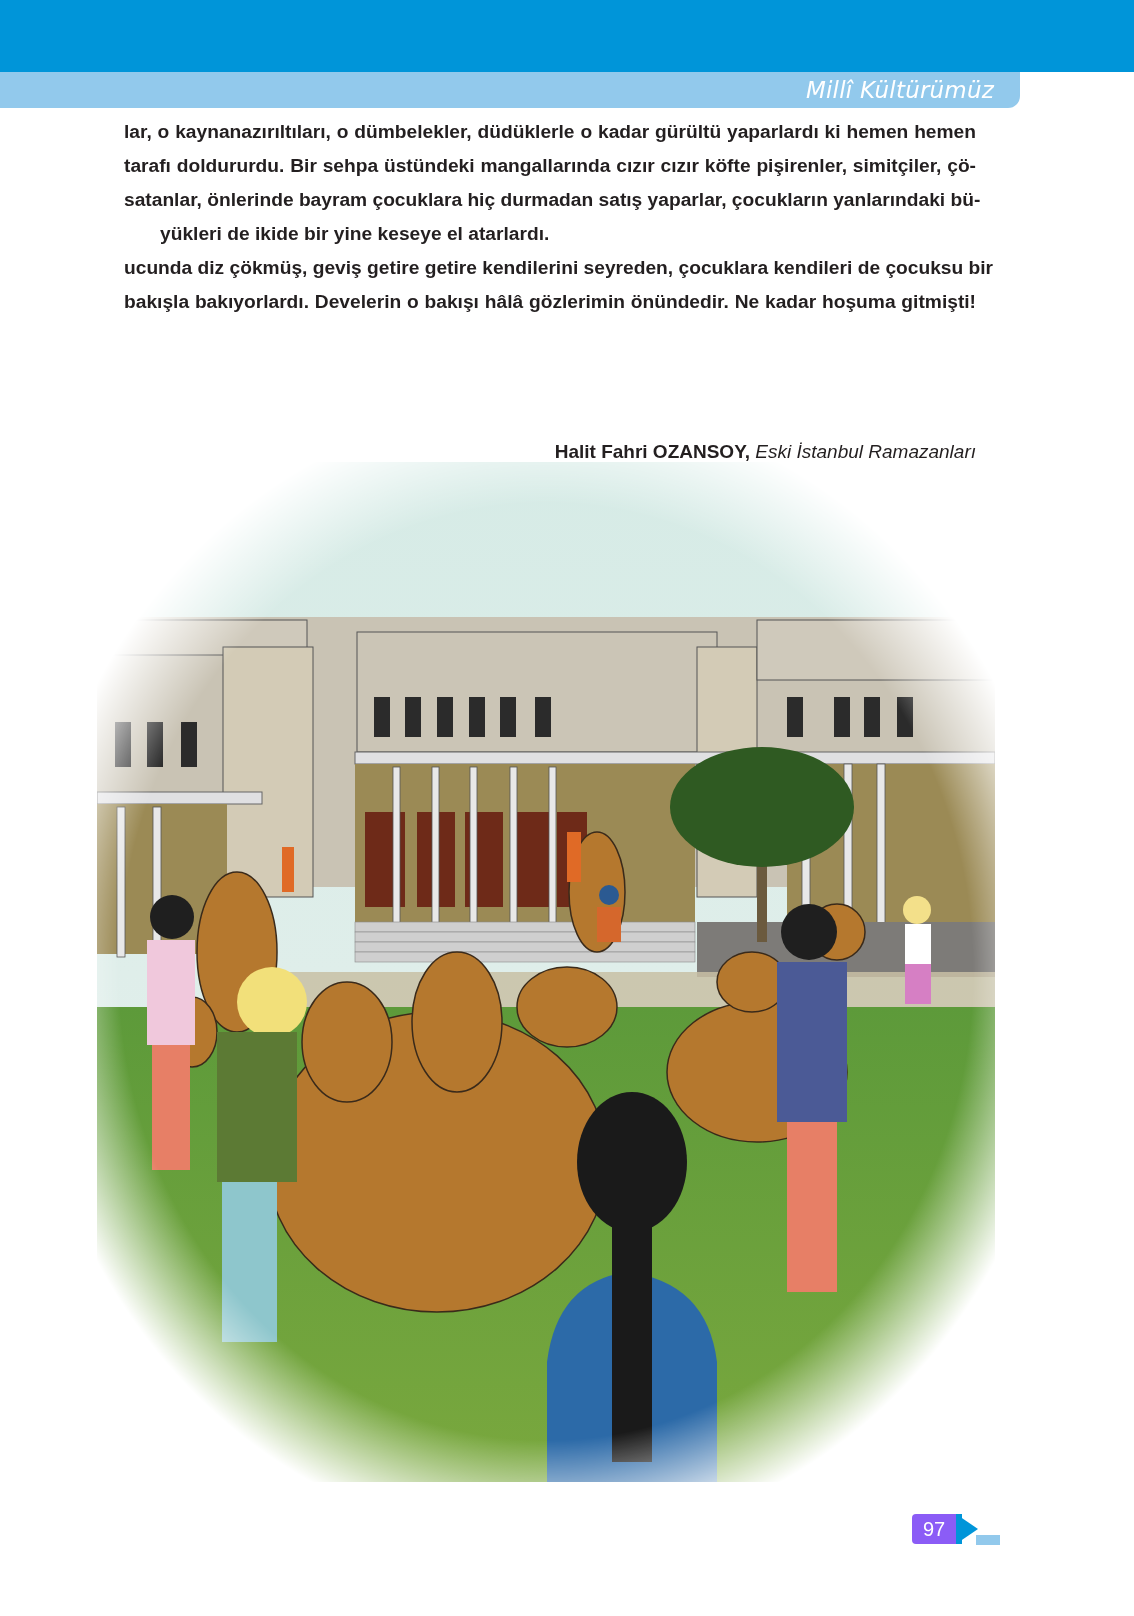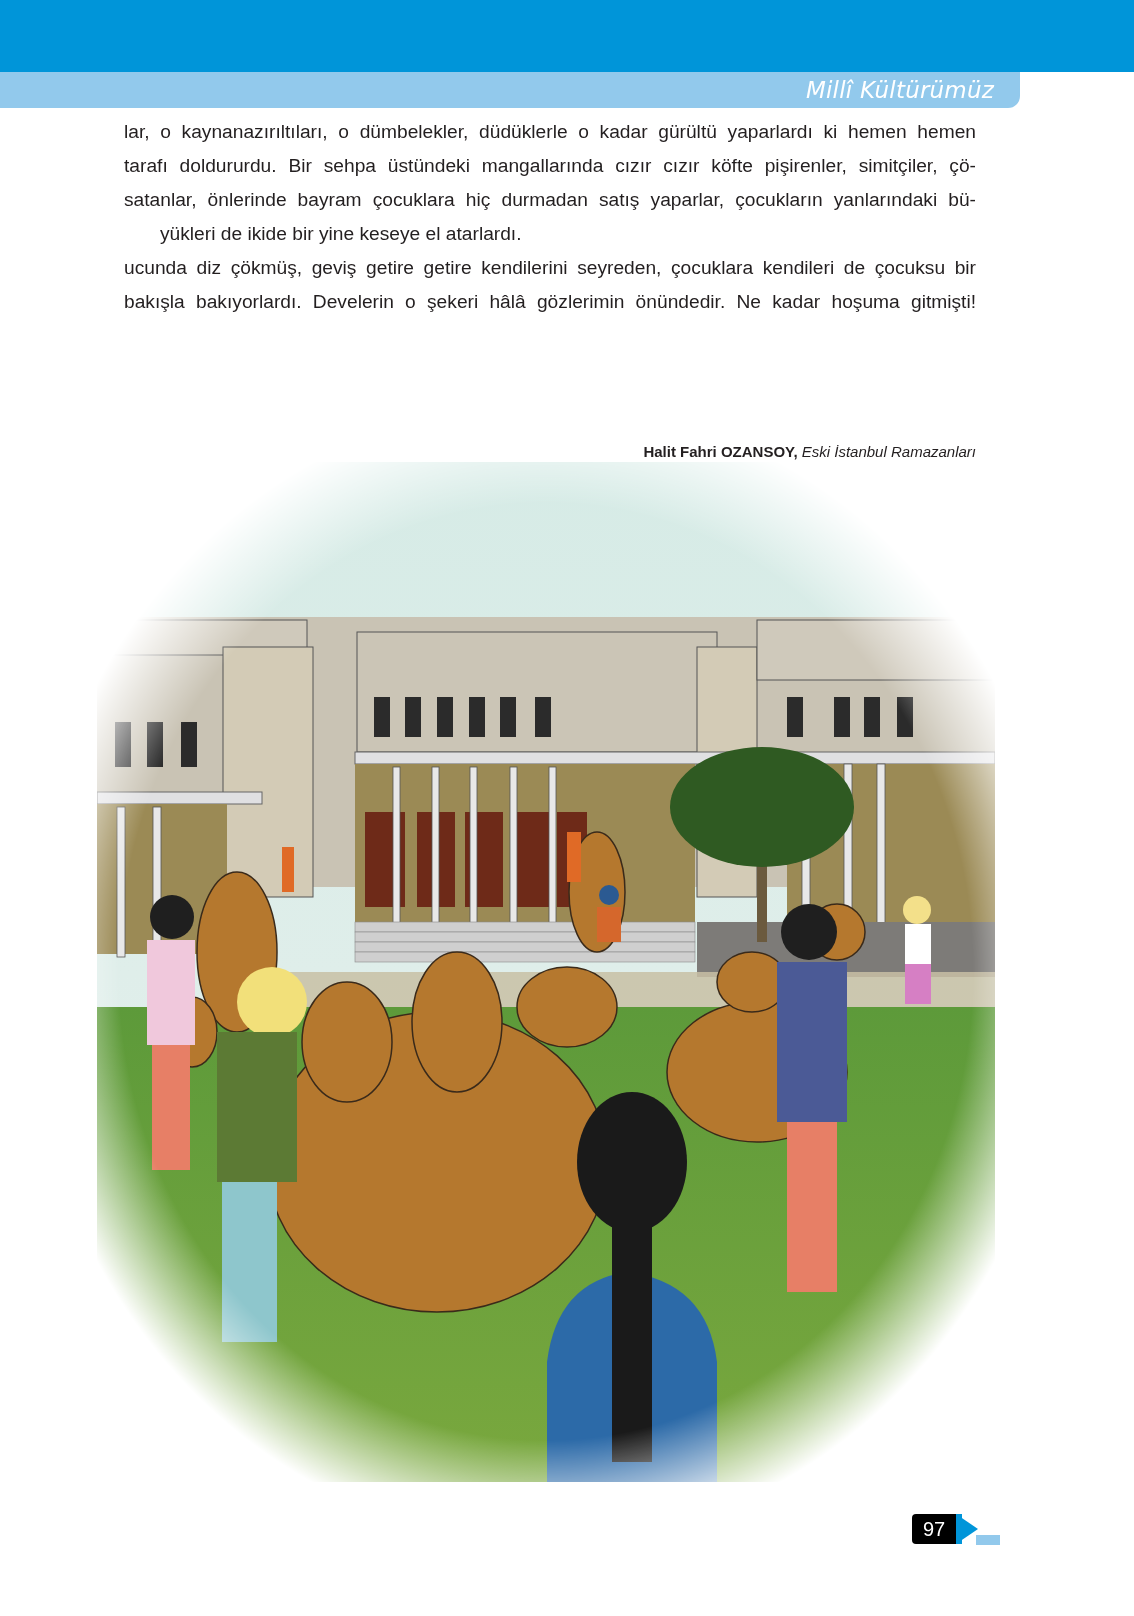--- a/index.html
+++ b/index.html
@@ -3,52 +3,52 @@
   <meta charset="utf-8">
   <style>
     html, body { margin: 0; padding: 0; background: #ffffff; }
     body { width: 1134px; height: 1616px; position: relative; overflow: hidden; font-family: "Liberation Sans", sans-serif; color: #231f20; }
 
     .top-bar { position: absolute; left: 0; top: 0; width: 1134px; height: 72px; background: #0095d9; }
     .sub-band { position: absolute; left: 0; top: 72px; width: 1020px; height: 36px; background: #92c9ec; border-bottom-right-radius: 12px; }
     .chapter-title { position: absolute; right: 140px; top: 74px; height: 32px; line-height: 32px; font-family: "DejaVu Sans", sans-serif; font-style: italic; font-size: 23px; color: #ffffff; letter-spacing: 0.2px; text-align: center; }
 
     .text-block { position: absolute; left: 124px; top: 115px; width: 852px; font-size: 19.2px; line-height: 34px; text-align: justify; }
-    .text-line { display: block; height: 34px; white-space: nowrap; text-align-last: justify; text-align: justify; }
+    .text-line { display: block; height: 34px; white-space: nowrap; text-align-last: justify; text-align: justify; font-weight: bold; }
     .text-line.last { text-align-last: left; margin-left: 36px; }
     .text-line.indent { padding-left: 22px; }
 
-    .citation { position: absolute; right: 158px; top: 437px; font-size: 15px; line-height: 30px; white-space: nowrap; }
+    .citation { position: absolute; right: 158px; top: 437px; font-size: 19px; line-height: 30px; white-space: nowrap; }
     .citation .author { font-weight: bold; }
     .citation .work { font-style: italic; }
 
     .illustration { position: absolute; left: 97px; top: 462px; width: 898px; height: 1020px; overflow: hidden;
       -webkit-mask-image: radial-gradient(ellipse 58% 56% at 50% 50%, #000 82%, transparent 100%);
       mask-image: radial-gradient(ellipse 58% 56% at 50% 50%, #000 82%, transparent 100%); }
     .illustration svg { display: block; }
 
-    .page-tab { position: absolute; left: 912px; top: 1514px; width: 44px; height: 30px; background: #000000; border-radius: 4px 0 0 4px; color: #ffffff; font-size: 20px; line-height: 30px; text-align: center; }
+    .page-tab { position: absolute; left: 912px; top: 1514px; width: 44px; height: 30px; background: #8b5cf6; border-radius: 4px 0 0 4px; color: #ffffff; font-size: 20px; line-height: 30px; text-align: center; }
     .page-tab-tip { position: absolute; left: 956px; top: 1514px; width: 0; height: 0; border-top: 15px solid transparent; border-bottom: 15px solid transparent; border-left: 22px solid #0095d9; }
     .page-tab-tip2 { position: absolute; left: 952px; top: 1514px; width: 10px; height: 30px; background: #0095d9; }
     .page-tab-under { position: absolute; left: 976px; top: 1535px; width: 24px; height: 10px; background: #92c9ec; }
   </style>
 </head>
 <body>
 
 <div class="top-bar"></div>
 <div class="sub-band"></div>
 <div class="chapter-title">Millî Kültürümüz</div>
 
 <div class="text-block">
   <span class="text-line">lar, o kaynanazırıltıları, o dümbelekler, düdüklerle o kadar gürültü yaparlardı ki hemen hemen</span>
   <span class="text-line">tarafı doldururdu. Bir sehpa üstündeki mangallarında cızır cızır köfte pişirenler, simitçiler, çö-</span>
   <span class="text-line">satanlar, önlerinde bayram çocuklara hiç durmadan satış yaparlar, çocukların yanlarındaki bü-</span>
   <span class="text-line last">yükleri de ikide bir yine keseye el atarlardı.</span>
   <span class="text-line">ucunda diz çökmüş, geviş getire getire kendilerini seyreden, çocuklara kendileri de çocuksu bir</span>
-  <span class="text-line">bakışla bakıyorlardı. Develerin o şekeri hâlâ gözlerimin önündedir. Ne kadar hoşuma gitmişti!</span>
+  <span class="text-line">bakışla bakıyorlardı. Develerin o bakışı hâlâ gözlerimin önündedir. Ne kadar hoşuma gitmişti!</span>
 </div>
 
 <div class="citation">
   <span class="author">Halit Fahri OZANSOY,</span>
   <span class="work">Eski İstanbul Ramazanları</span>
 </div>
 
 <div class="illustration">
   <svg width="898" height="1020" viewBox="0 0 898 1020" xmlns="http://www.w3.org/2000/svg">
     <defs>

